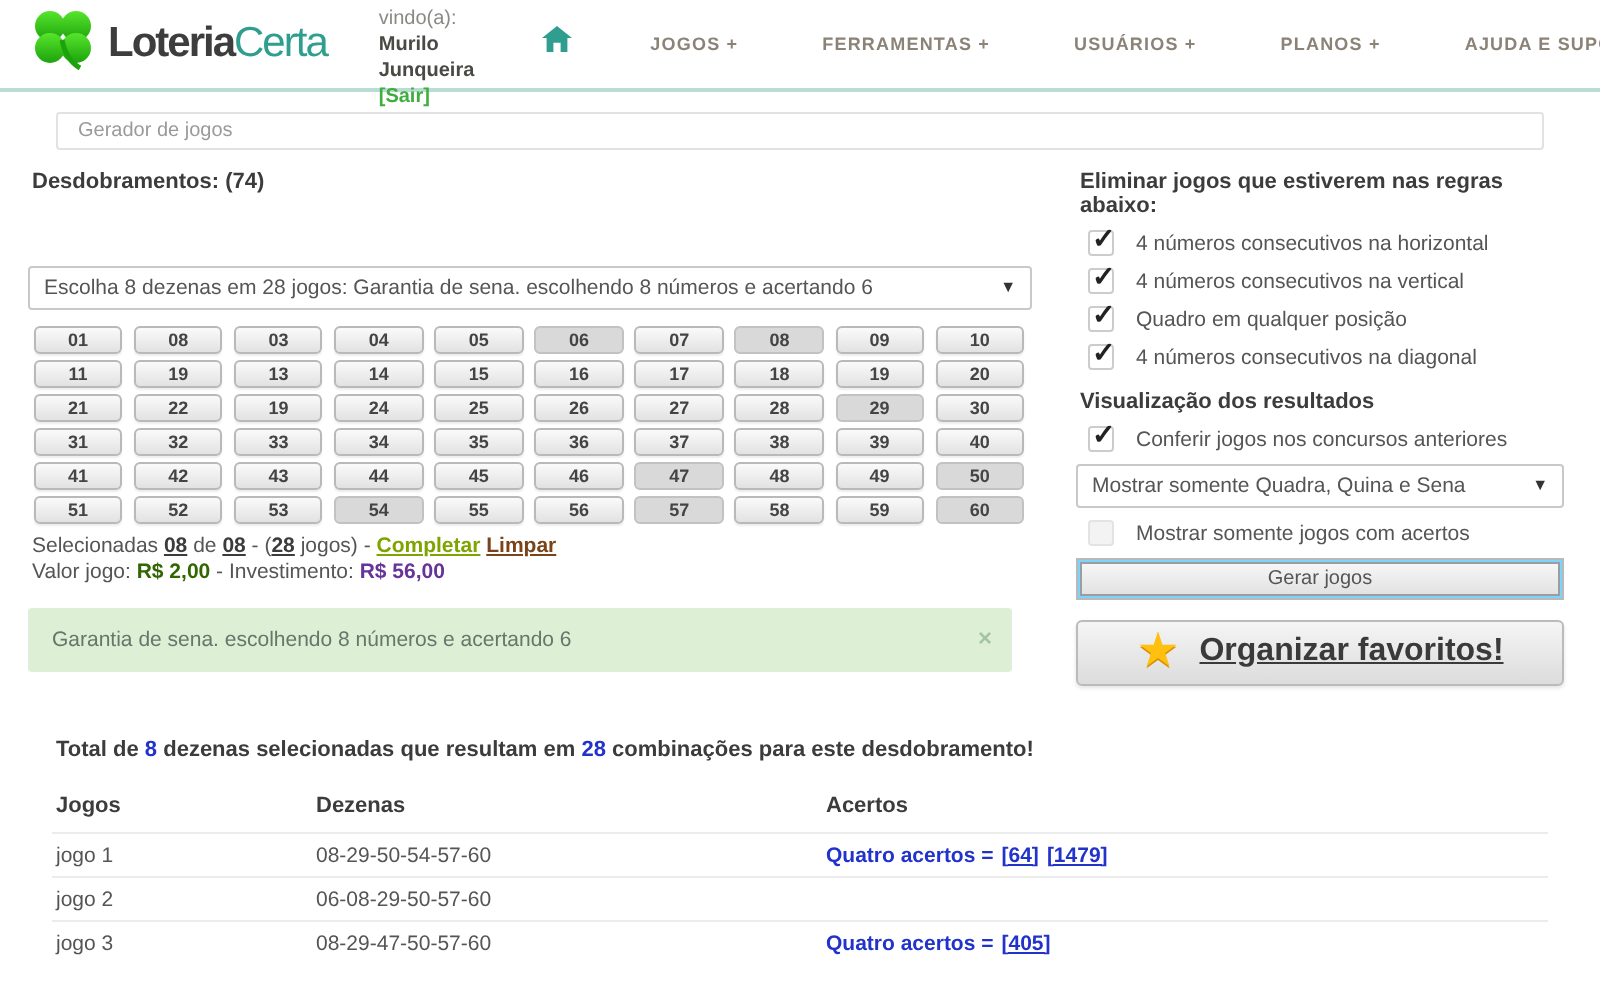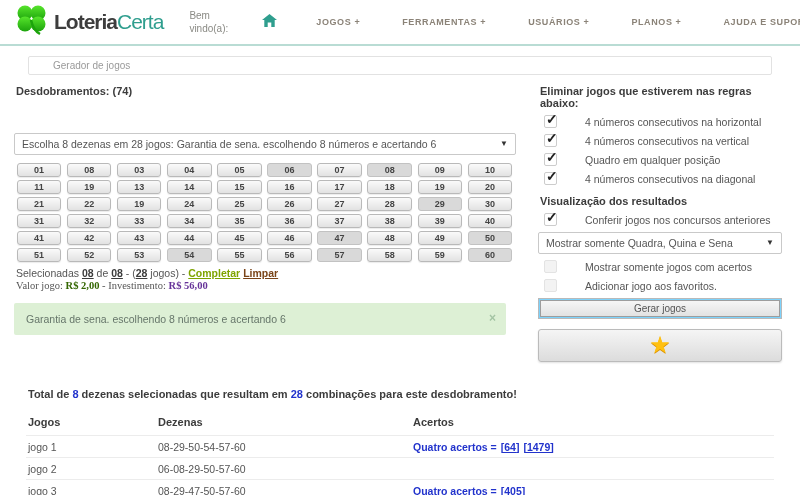--- a/index.html
+++ b/index.html
@@ -18,21 +18,21 @@
   .welcome .logout { color:#3fae3f; font-weight:bold; cursor:pointer; }
   .nav { display:flex; align-items:center; margin-left:28px; gap:0; }
   .nav-home { padding:0 18px 0 6px; cursor:pointer; display:flex; align-items:center; }
   .nav-item { font-size:9px; font-weight:bold; color:#8b8378; letter-spacing:.6px;
     padding:6px 21px; cursor:pointer; white-space:nowrap; }
   .teal-line { height:2px; background:#b9dcd4; width:100%; }
 
   
   .panel { padding:8px 12px 0 12px; }
   .panel-title { margin:2px 16px 8px 16px; border:1px solid #e2e2e2; border-radius:2px;
-    font-size:10px; color:#9a9a9a; padding:3px 24px; }
+    font-size:10px; color:#9a9a9a; padding:3px 10px; }
   .columns { display:flex; padding:0 2px; }
   .col-left { width:502px; }
   .col-right { width:252px; margin-left:14px; padding-left:8px; }
 
   .section-label { font-size:11px; font-weight:bold; color:#3c3c3c; margin:2px 0 4px 2px; }
   .select-box { border:1px solid #c9c9c9; border-radius:2px; background:#fff;
     font-size:10.5px; color:#555; padding:4px 18px 4px 7px; position:relative; cursor:pointer;margin-top:36px; }
   .select-box .caret { position:absolute; right:7px; top:5px; font-size:8px; color:#333; }
 
   
@@ -40,37 +40,37 @@
   .num-btn { width:44.5px; height:14px; line-height:13px; text-align:center;
     font-size:9px; font-weight:bold; color:#444; margin:1.5px 2.8px 1.5px 2.8px;
     border:1px solid #b9b9b9; border-radius:3px; cursor:pointer;
     background:linear-gradient(#fafafa,#e2e2e2); box-shadow:0 1px 1px rgba(0,0,0,.08); }
   .num-btn.selected { background:#d9d9d9; box-shadow:none; border-color:#c2c2c2; }
 
   .sel-line { font-size:10.5px; color:#555; margin:4px 0 1px 2px; }
   .sel-line b { color:#3c3c3c; text-decoration:underline; }
   .link-completar { color:#7ea400; font-weight:bold; text-decoration:underline; cursor:pointer; }
   .link-limpar { color:#7a4418; font-weight:bold; text-decoration:underline; cursor:pointer; }
-  .val-line { font-size:10.5px; color:#555; margin:1px 0 0 2px;font-family:Liberation Serif, serif; }
+  .val-line { font-size:10.5px; color:#555; margin:1px 0 0 2px; }
   .val-price { color:#336600; font-weight:bold; }
   .val-invest { color:#663399; font-weight:bold; }
 
   .alert { margin-top:12px; background:#ddf0d5; border-radius:2px; color:#66766a;
     font-size:10.5px; padding:10px 12px; position:relative; width:492px; }
   .alert .close { position:absolute; right:10px; top:8px; color:#a4c4a4;
     font-size:12px; font-weight:bold; cursor:pointer; }
 
   
   .check-row { display:flex; align-items:center; margin:6px 0 6px 6px; cursor:pointer; }
   .checkbox { width:13px; height:13px; border:1px solid #ccc; background:#fff;
     border-radius:2px; position:relative; flex:none; }
   .checkbox.unchecked { background:#f3f3f3; border-color:#e3e3e3; }
   .checkbox .mark { position:absolute; left:1px; top:-5px; font-size:14px;
     font-weight:bold; color:#222; }
-  .check-label { font-size:10.5px; color:#555; margin-left:28px; }
+  .check-label { font-size:10.5px; color:#555; margin-left:11px; }
   .viz-title { margin-top:10px; }
   .right-select { margin:4px 0 2px 0; }
   .gen-btn-wrap { border:1px solid #b9b9b9; background:#7dd3fc; padding:1px; margin-top:6px; cursor:pointer; }
   .gen-btn { border:1px solid #9d9d9d; background:linear-gradient(#f6f6f6,#e2e2e2);
     font-size:10px; color:#555; text-align:center; padding:2px 0; }
   .fav-btn { margin-top:10px; border:1px solid #bbb; border-radius:3px;
     background:linear-gradient(#f5f5f5,#dcdcdc); display:flex; align-items:center;
     justify-content:center; gap:10px; padding:4px 0 5px 0; cursor:pointer;
     box-shadow:0 1px 2px rgba(0,0,0,.12); }
   .fav-btn .star { font-size:24px; color:#ffc010; text-shadow:0 1px 0 #d98f00; line-height:22px; }
@@ -108,20 +108,22 @@
         <circle cx="11" cy="20" r="7.5" fill="url(#g1)"></circle>
         <circle cx="24" cy="20" r="7.5" fill="url(#g1)"></circle>
         <path d="M17 16 Q19 26 26 30" stroke="#1ca30c" stroke-width="2.5" fill="none"></path>
       </svg>
     </span>
     <span class="logo-text"><span class="logo-part1">Loteria</span><span class="logo-part2">Certa</span></span>
   </div>
   <div class="header-divider"></div>
   <div class="welcome">
     <div>Bem vindo(a):</div>
+    <div><span class="user">Murilo Junqueira</span>
+      <span class="logout">[Sair]</span></div>
   </div>
   <div class="nav">
     <div class="nav-home">
       <span>
         <svg width="15" height="13" viewBox="0 0 15 13">
           <path d="M7.5 0 L15 6 H12.7 V13 H9.3 V8.4 H5.7 V13 H2.3 V6 H0 Z" fill="#2f9e8e"></path>
         </svg>
       </span>
     </div>
     <div id="nav-items" style="display:flex">
@@ -275,32 +277,29 @@
       <div class="select-box right-select">
         <span>Mostrar somente Quadra, Quina e Sena</span>
         <span class="caret">▼</span>
       </div>
 
       <div id="viz-checks-bottom">
           <div class="check-row">
             <span class="checkbox unchecked"></span>
             <span class="check-label">Mostrar somente jogos com acertos</span>
           </div>
-          <div class="check-row">
-            <span class="checkbox unchecked"></span>
-            <span class="check-label">Adicionar jogo aos favoritos.</span>
-          </div>
         </div>
 
       <div class="gen-btn-wrap">
         <div class="gen-btn">Gerar jogos</div>
       </div>
 
       <div class="fav-btn">
         <span class="star">★</span>
+        <span class="fav-label">Organizar favoritos!</span>
       </div>
     </div>
   </div>
 
   <div class="results">
     <div class="total-line">
       <span>Total de </span><span class="blue">8</span><span> dezenas selecionadas que resultam em </span><span class="blue">28</span><span> combinações para este desdobramento!</span>
     </div>
     <table class="res">
       <thead>

